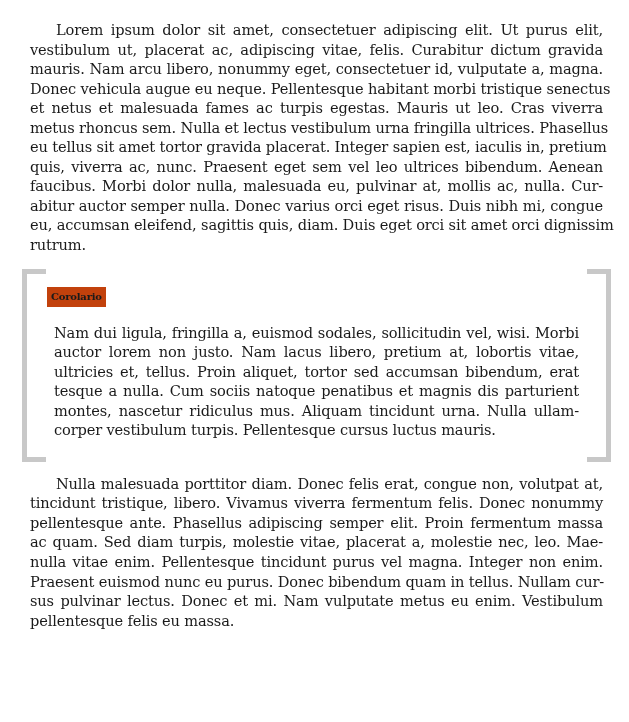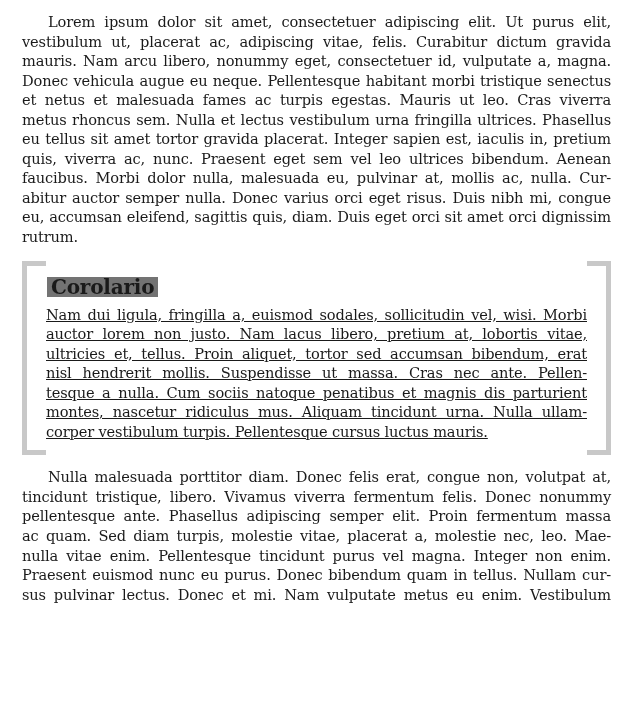--- a/index.html
+++ b/index.html
@@ -1,33 +1,33 @@
 <!DOCTYPE html>
 <html><head>
 <meta charset="utf-8">
 <style>
   html, body { margin: 0; padding: 0; background: #ffffff; }
   body { width: 629px; height: 722px; position: relative; overflow: hidden; }
   .page { position: absolute; left: 22px; top: 12px; width: 589px;
     font-family: "DejaVu Serif", "Liberation Serif", serif; font-size: 14.6px; line-height: 19.55px; color: #1a1a1a; }
-  .para { margin: 0; text-align: justify; text-indent: 26px; hyphens: auto; letter-spacing: -0.15px; }
+  .para { margin: 8px; text-align: justify; text-indent: 26px; hyphens: auto; letter-spacing: -0.15px; }
   .line { display: block; text-align: justify; text-align-last: justify; white-space: nowrap; }
   .line.last { text-align-last: left; }
   .para .line:first-child { padding-left: 26px; }
   .box { position: relative; margin-top: 14px; margin-bottom: 12px; padding: 16px 24px 14px 24px; }
   .brk { position: absolute; background: #c8c8c8; }
   .bl-v { left: 0; top: 0; width: 5px; height: 100%; }
   .bl-t { left: 0; top: 0; width: 24px; height: 5px; }
   .bl-b { left: 0; bottom: 0; width: 24px; height: 5px; }
   .br-v { right: 0; top: 0; width: 5px; height: 100%; }
   .br-t { right: 0; top: 0; width: 24px; height: 5px; }
   .br-b { right: 0; bottom: 0; width: 24px; height: 5px; }
-  .title { display: inline-block; background: #737373; font-weight: bold; padding: 0 4px; margin-left: 1px; margin-bottom: 8px;
-    font-family: "DejaVu Serif", "Liberation Serif", serif; font-size: 20px; line-height: 20px; letter-spacing: -0.2px; }
-  .box .para { text-indent: 0; text-decoration: underline; }
+  .title { display: inline-block; background: #c2410c; font-weight: bold; padding: 0 4px; margin-left: 1px; margin-bottom: 8px;
+    font-family: "DejaVu Serif", "Liberation Serif", serif; font-size: 10px; line-height: 20px; letter-spacing: -0.2px; }
+  .box .para { text-indent: 0; }
   .box .para .line:first-child { padding-left: 0; }
 </style>
 </head>
 <body>
 
 <div class="page">
   <p class="para" style="text-indent: 0px;">
       <span class="line">Lorem ipsum dolor sit amet, consectetuer adipiscing elit. Ut purus elit,</span>
       <span class="line">vestibulum ut, placerat ac, adipiscing vitae, felis. Curabitur dictum gravida</span>
       <span class="line">mauris. Nam arcu libero, nonummy eget, consectetuer id, vulputate a, magna.</span>
@@ -47,29 +47,29 @@
     <span class="brk bl-t"></span>
     <span class="brk bl-b"></span>
     <span class="brk br-v"></span>
     <span class="brk br-t"></span>
     <span class="brk br-b"></span>
     <div><span class="title">Corolario</span></div>
     <p class="para" style="text-indent: 0px;">
         <span class="line">Nam dui ligula, fringilla a, euismod sodales, sollicitudin vel, wisi. Morbi</span>
         <span class="line">auctor lorem non justo. Nam lacus libero, pretium at, lobortis vitae,</span>
         <span class="line">ultricies et, tellus. Proin aliquet, tortor sed accumsan bibendum, erat</span>
-        <span class="line">nisl hendrerit mollis. Suspendisse ut massa. Cras nec ante. Pellen-</span>
         <span class="line">tesque a nulla. Cum sociis natoque penatibus et magnis dis parturient</span>
         <span class="line">montes, nascetur ridiculus mus. Aliquam tincidunt urna. Nulla ullam-</span>
         <span class="line last">corper vestibulum turpis. Pellentesque cursus luctus mauris.</span>
       </p>
   </div>
 
   <p class="para" style="text-indent: 0px;">
       <span class="line">Nulla malesuada porttitor diam. Donec felis erat, congue non, volutpat at,</span>
       <span class="line">tincidunt tristique, libero. Vivamus viverra fermentum felis. Donec nonummy</span>
       <span class="line">pellentesque ante. Phasellus adipiscing semper elit. Proin fermentum massa</span>
       <span class="line">ac quam. Sed diam turpis, molestie vitae, placerat a, molestie nec, leo. Mae-</span>
       <span class="line">nulla vitae enim. Pellentesque tincidunt purus vel magna. Integer non enim.</span>
       <span class="line">Praesent euismod nunc eu purus. Donec bibendum quam in tellus. Nullam cur-</span>
       <span class="line">sus pulvinar lectus. Donec et mi. Nam vulputate metus eu enim. Vestibulum</span>
+      <span class="line last">pellentesque felis eu massa.</span>
     </p>
 </div>
 
 </body></html>

